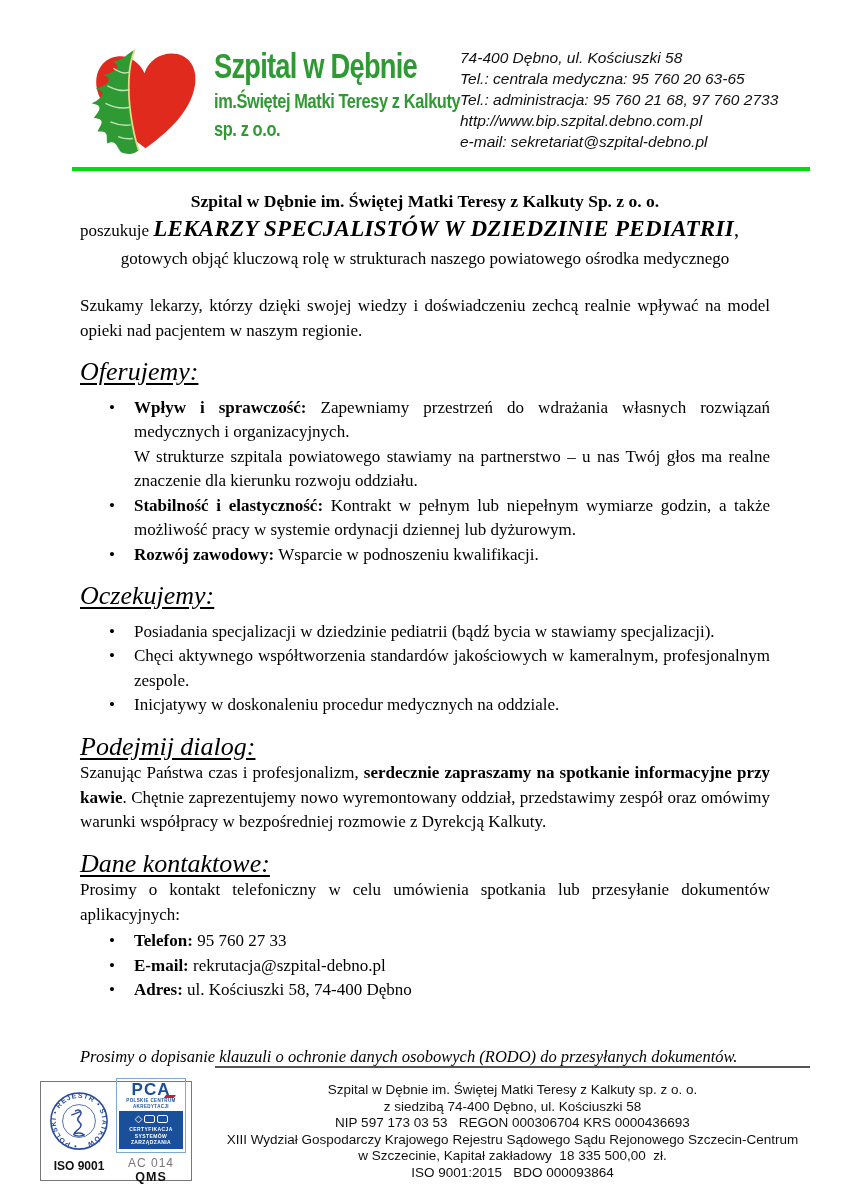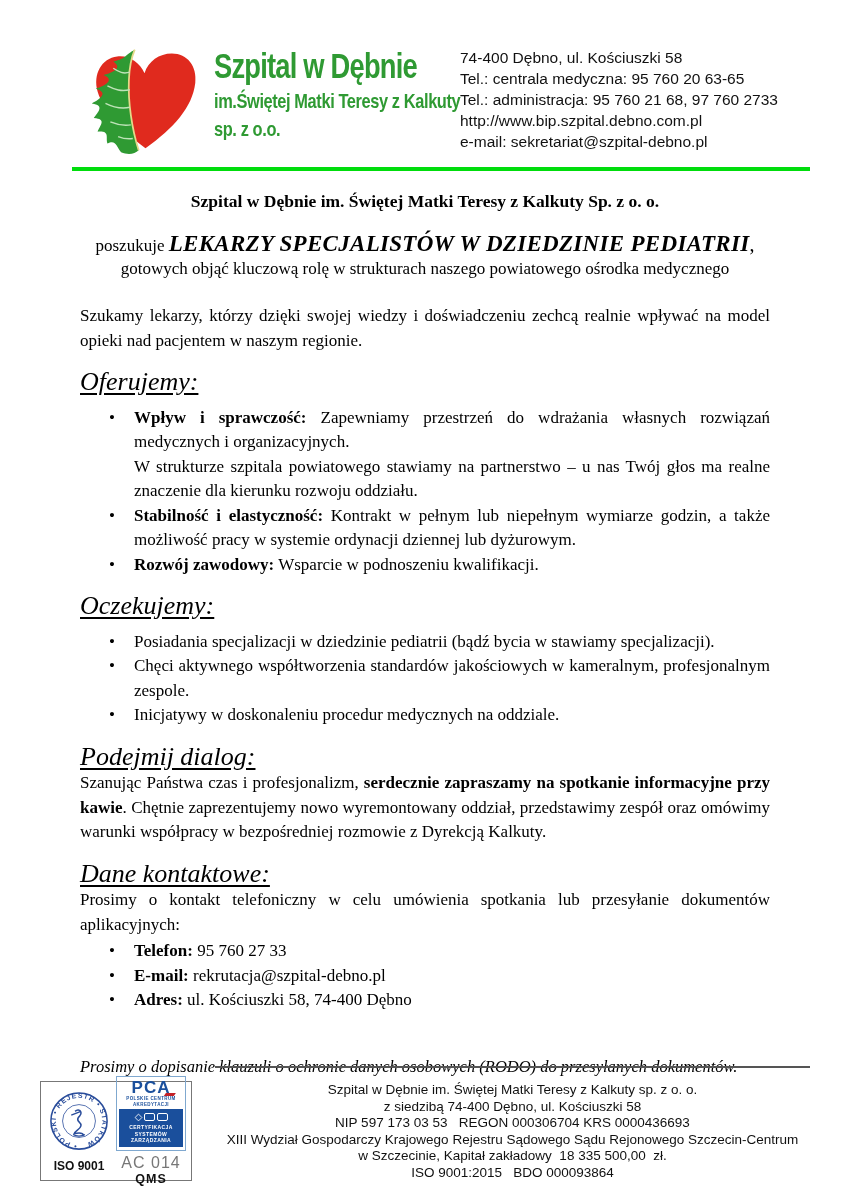--- a/index.html
+++ b/index.html
@@ -12,27 +12,27 @@
     overflow:hidden;
     font-family:"Liberation Serif", serif;
     color:#000;
   }
 
   
   .logo-graphic { position:absolute; left:84px; top:42px; width:122px; height:114px; }
   .logo-text   { position:absolute; left:214px; top:46px; color:#2f9a33; font-family:"Liberation Sans", sans-serif; white-space:nowrap; }
   .logo-title  { font-size:35px; font-weight:bold; letter-spacing:-1px; transform:scaleX(.78); transform-origin:left top; line-height:40px; }
   .logo-sub    { font-size:21px; font-weight:bold; letter-spacing:-0.5px; transform:scaleX(.78); transform-origin:left top; line-height:26px; margin-top:2px; }
-  .contact-block { position:absolute; left:460px; top:47px; font-family:"Liberation Sans", sans-serif; font-size:15.5px; line-height:21px; color:#111; }
+  .contact-block { position:absolute; left:460px; top:47px; font-family:"Liberation Sans", sans-serif; font-size:15.5px; line-height:21px; color:#111;font-style:italic; }
   .green-rule  { position:absolute; left:72px; top:167px; width:738px; height:4px; background:#00dd0c; }
 
   
   .content { position:absolute; left:80px; top:183px; width:690px; font-size:17px; line-height:24.5px; }
   .company-title { text-align:center; font-weight:bold; font-size:17.5px; margin-top:6px; }
-  .position-line { text-align:center; margin-top:20px; line-height:20px; white-space:nowrap; }
+  .position-line { text-align:left; line-height:30px; white-space:nowrap; }
   .position-line .pre   { font-size:17px; }
   .position-line .pos   { font-size:23px; font-weight:bold; font-style:italic; letter-spacing:.3px; }
   .position-line .comma { font-size:20px; }
   .position-sub { text-align:center; font-size:17px; margin-top:1px; }
   p.lead { margin-top:23px; text-align:justify; }
   h3.sec { font-size:26px; font-weight:normal; font-style:italic; text-decoration:underline; text-underline-offset:3px; margin-top:17px; }
   ul.blist { list-style:none; margin-top:11px; padding-left:54px; }
   ul.blist li { position:relative; text-align:justify; }
   ul.blist li::before { content:"\2022"; position:absolute; left:-25px; font-size:17px; }
   ul.blist .b { font-weight:bold; }
@@ -55,21 +55,21 @@
   .pca-badge { width:70px; text-align:center; font-family:"Liberation Sans", sans-serif; }
   .pca-box { border:1px solid #7fa8cf; padding:2px 2px 3px; }
   .pca-word { color:#1a4f9c; font-weight:bold; font-size:17px; letter-spacing:1px; line-height:17px; position:relative; }
   .pca-word::after { content:""; position:absolute; right:8px; bottom:1px; width:10px; height:2.5px; background:#c22026; transform:skewX(-35deg); }
   .pca-sub { color:#1a4f9c; font-weight:bold; font-size:4.5px; line-height:5.5px; letter-spacing:.4px; }
   .pca-blue { background:#1a4f9c; margin-top:2px; padding:2px 1px 3px; }
   .chain { display:flex; justify-content:center; align-items:center; gap:2px; padding:2px 0 3px; }
   .chain .dia { width:7px; height:7px; border:1.4px solid #fff; transform:rotate(45deg) scale(.8); }
   .chain .lnk { width:11px; height:8px; border:1.4px solid #fff; border-radius:2px; }
   .pca-blue .w { color:#fff; font-weight:bold; font-size:5px; line-height:6.5px; letter-spacing:.4px; }
-  .ac-label  { color:#777; font-size:16px; margin-top:3px; letter-spacing:1px; }
+  .ac-label  { color:#777; font-size:12px; margin-top:3px; letter-spacing:1px; }
   .qms-label { color:#111; font-weight:bold; font-size:12.5px; letter-spacing:1px; }
 </style>
 </head>
 <body>
 
 <div class="page">
 
   <svg class="logo-graphic" viewBox="0 0 125 115" aria-hidden="true">
     <path d="M63,108 C40,90 20,70 14,50 C9,32 18,16 34,14 C46,12.5 57,20 62,31 C66,19 77,11 90,11 C106,11 116,24 114,41 C111,66 92,87 63,108 Z" fill="#e02a1e"></path>
     <path d="M52,7 C42,12 44,16 30,19 C40,26 30,30 20,33 C32,38 22,44 12,47 C26,51 16,58 8,62 C22,64 14,71 10,77 C24,78 16,85 14,91 C27,90 22,97 24,103 C33,99 33,106 38,112 C45,115 52,114 56,110 C49,88 45,60 46,38 C46.5,24 49,14 52,7 Z" fill="#2f9a33"></path>

